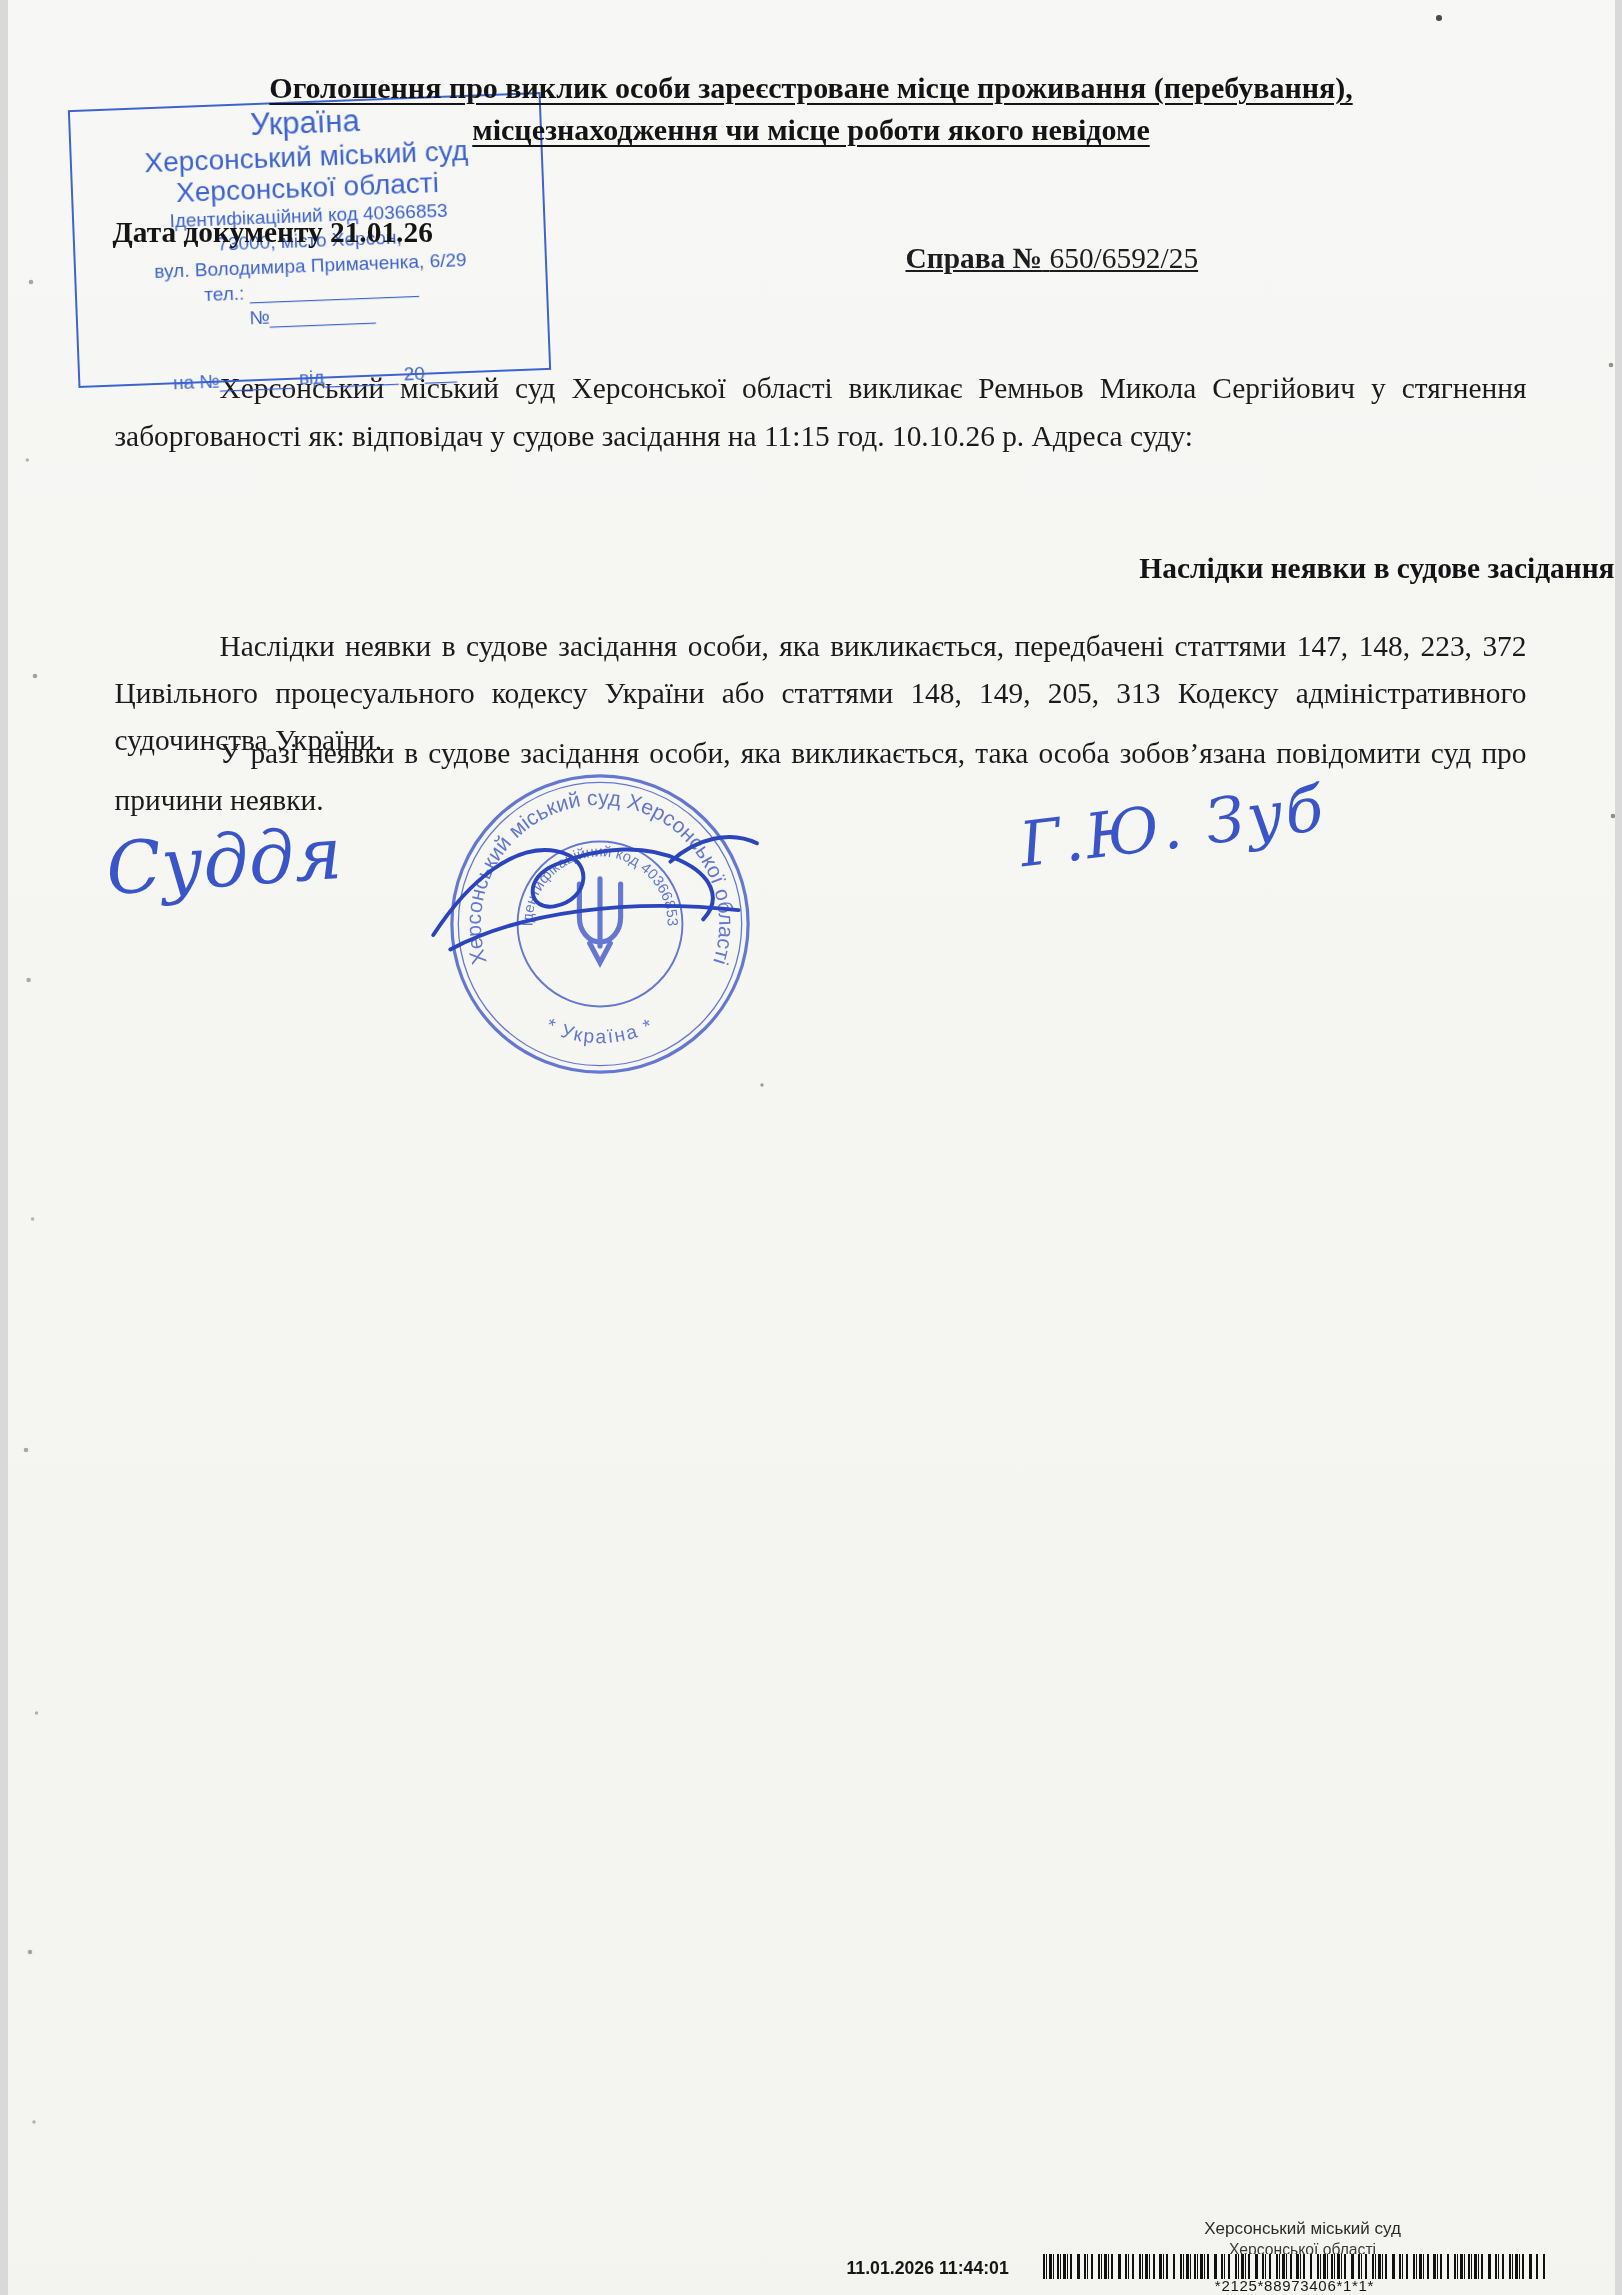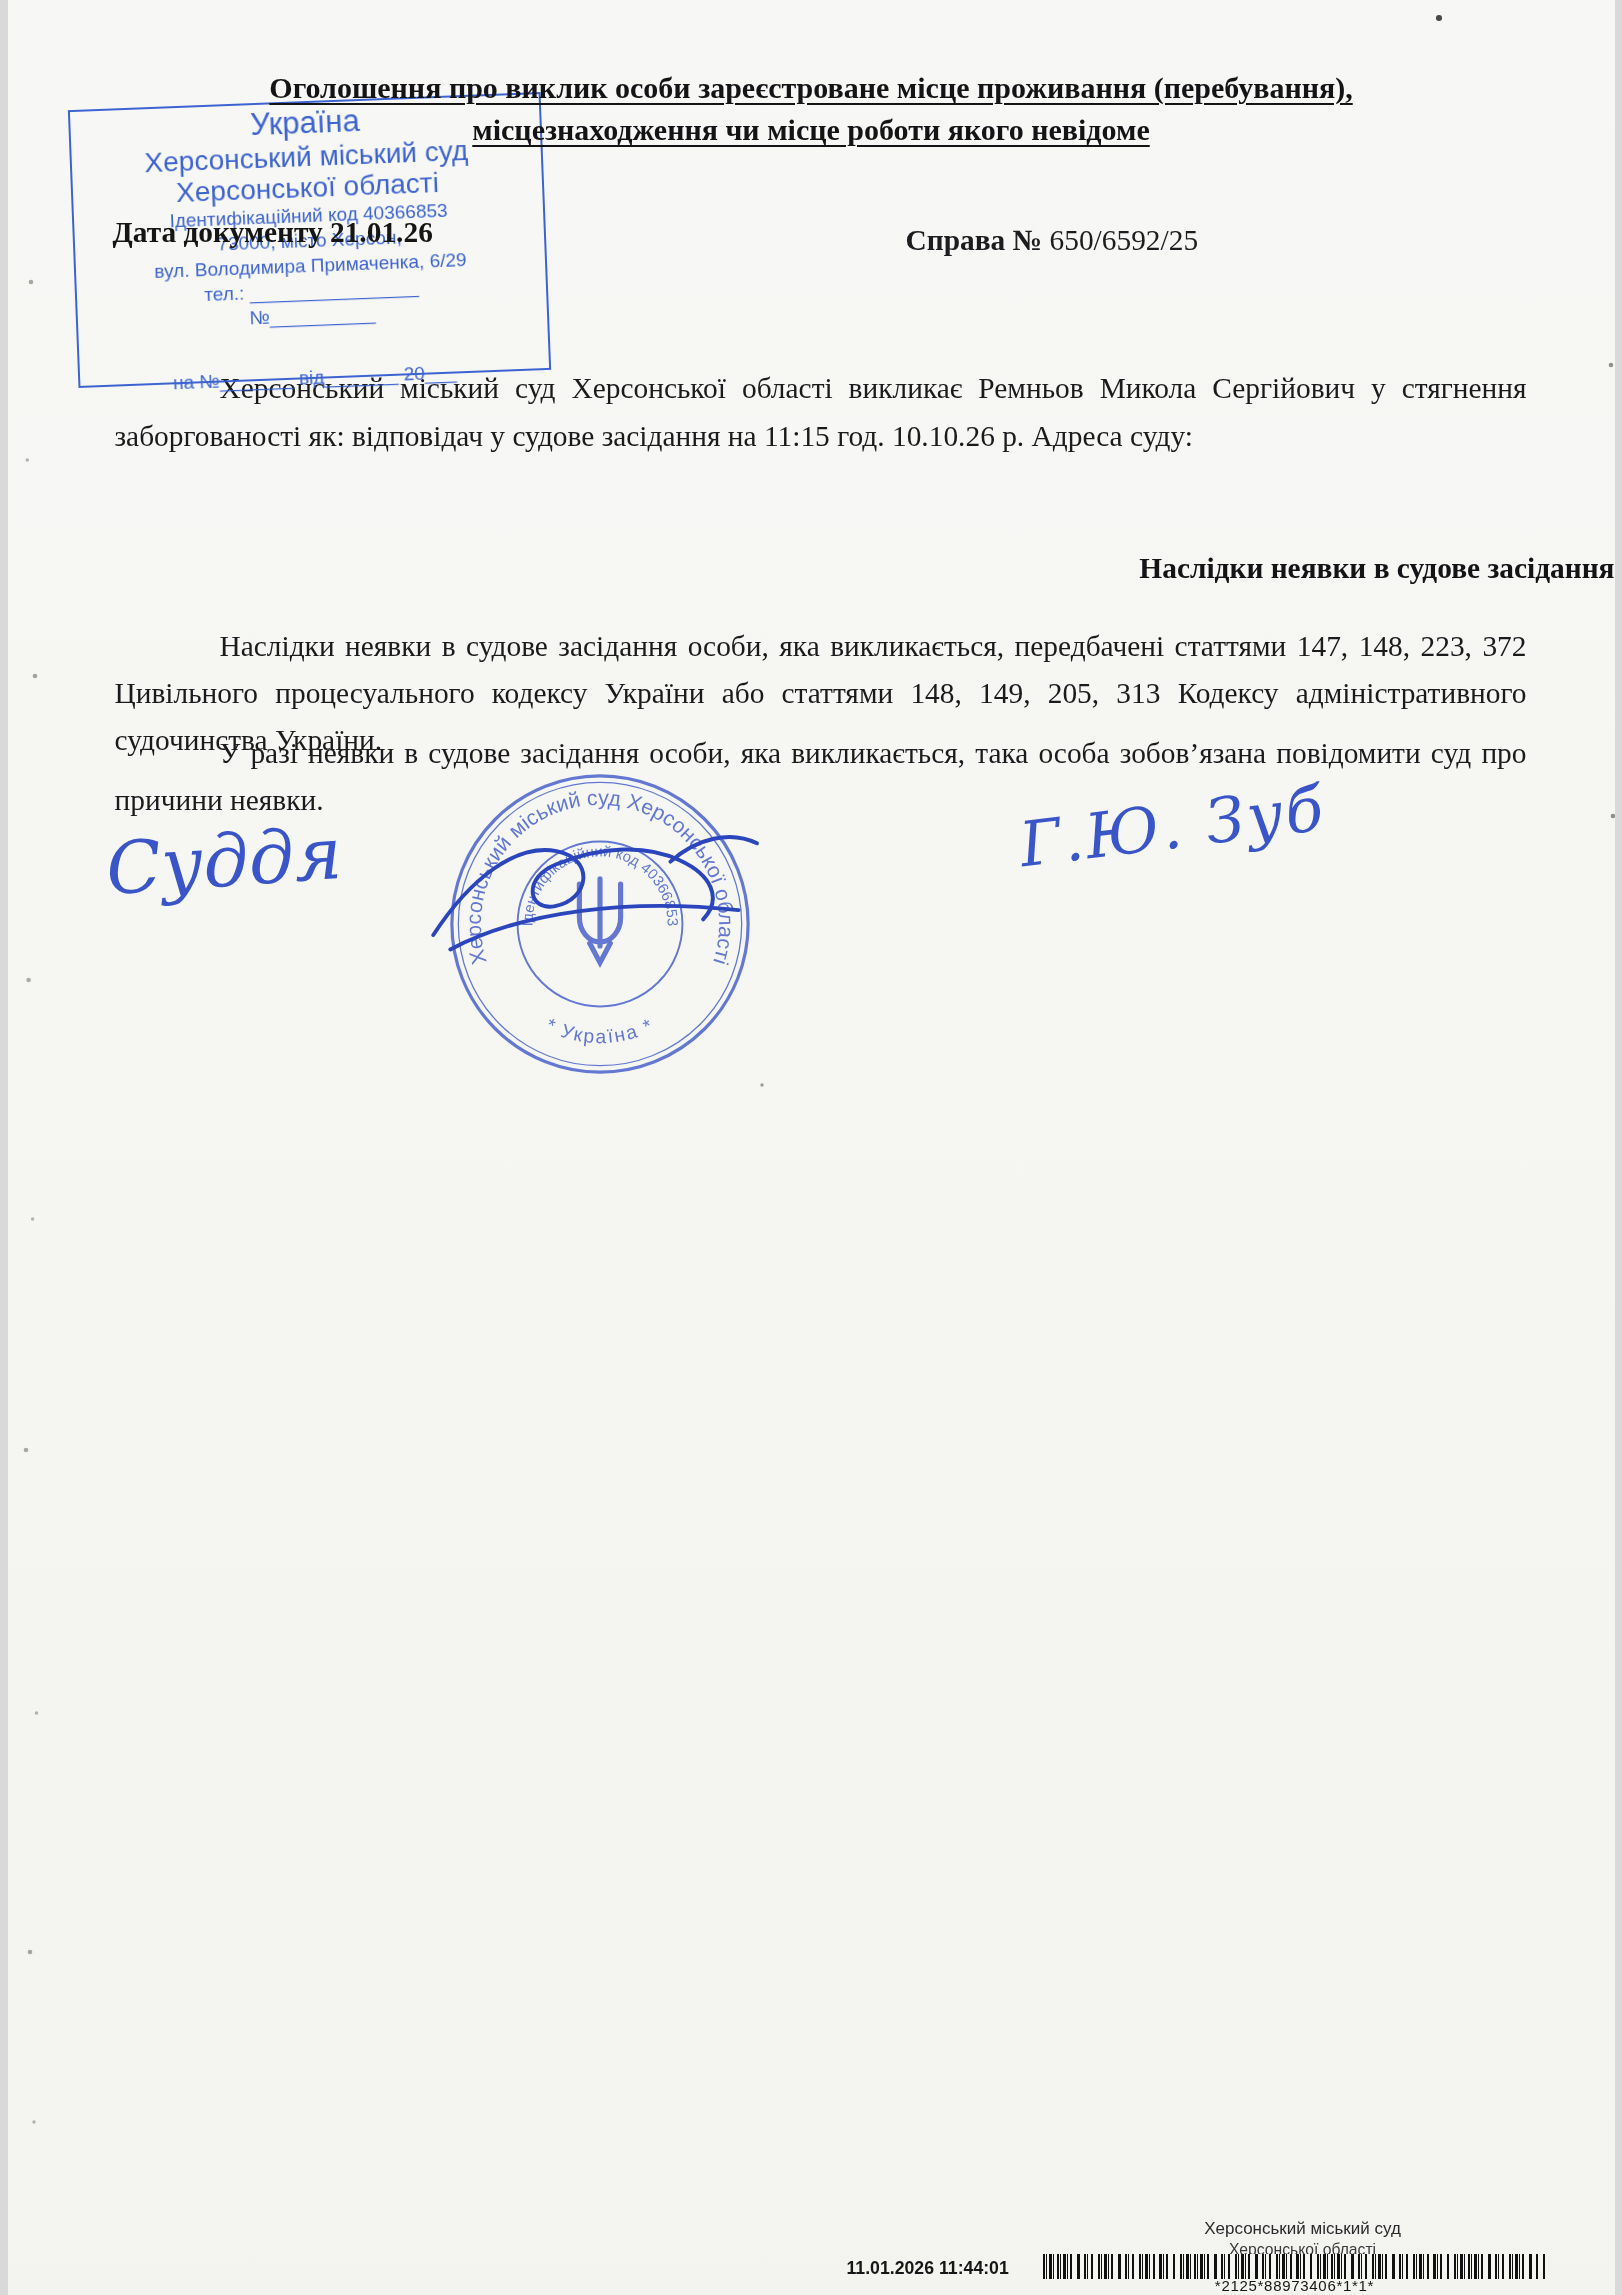--- a/index.html
+++ b/index.html
@@ -24,21 +24,21 @@
   }
   .cs-country { font-size:31px; line-height:37px; margin-top:1.3px; }
   .cs-court   { font-size:28px; line-height:31px; }
   .cs-small   { font-size:19px; line-height:25px; }
   .cs-ref     { position:absolute; left:0; right:0; bottom:-11.8px; font-size:19px; }
   
   .date-label {
     position:absolute; left:105px; top:216px; z-index:5;
     font-size:29.4px; font-weight:bold; color:#151515;
   }
-  .case-ref { position:absolute; left:898px; top:224px; z-index:3; font-size:29.4px; }
+  .case-ref { position:absolute; left:898px; top:242px; z-index:3; font-size:29.4px;text-decoration:underline; }
   .case-ref .lbl { font-weight:bold; }
   
   .para {
     position:absolute; left:107px; width:1412px; font-size:29.4px; color:#1b1b1d;
     text-align:justify; line-height:48px;
   }
   .indent { text-indent:105px; }
   .evidence-line { position:absolute; left:109px; top:486px; font-size:29.4px; color:#1b1b1d; }
   .section-heading {
     position:absolute; left:0; right:0; top:552px; text-align:right;

